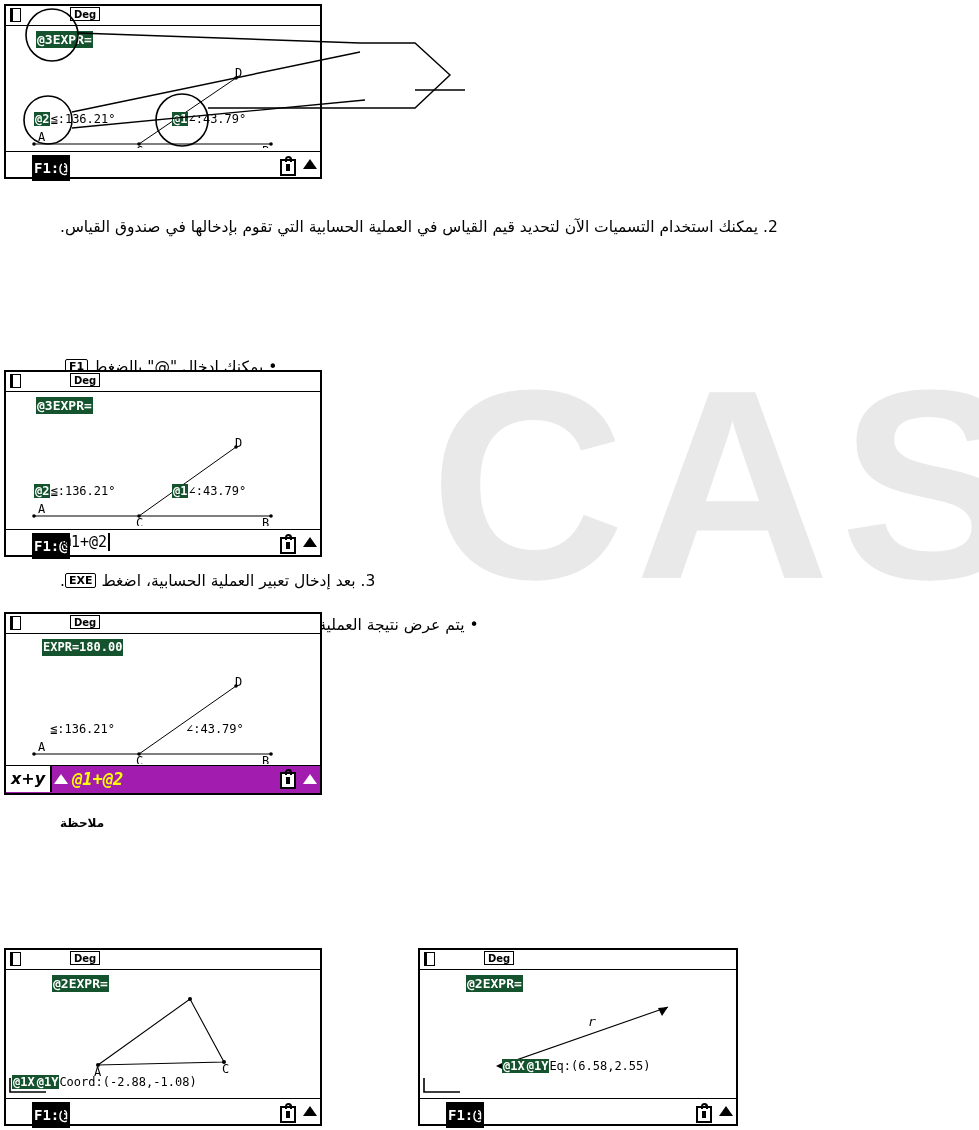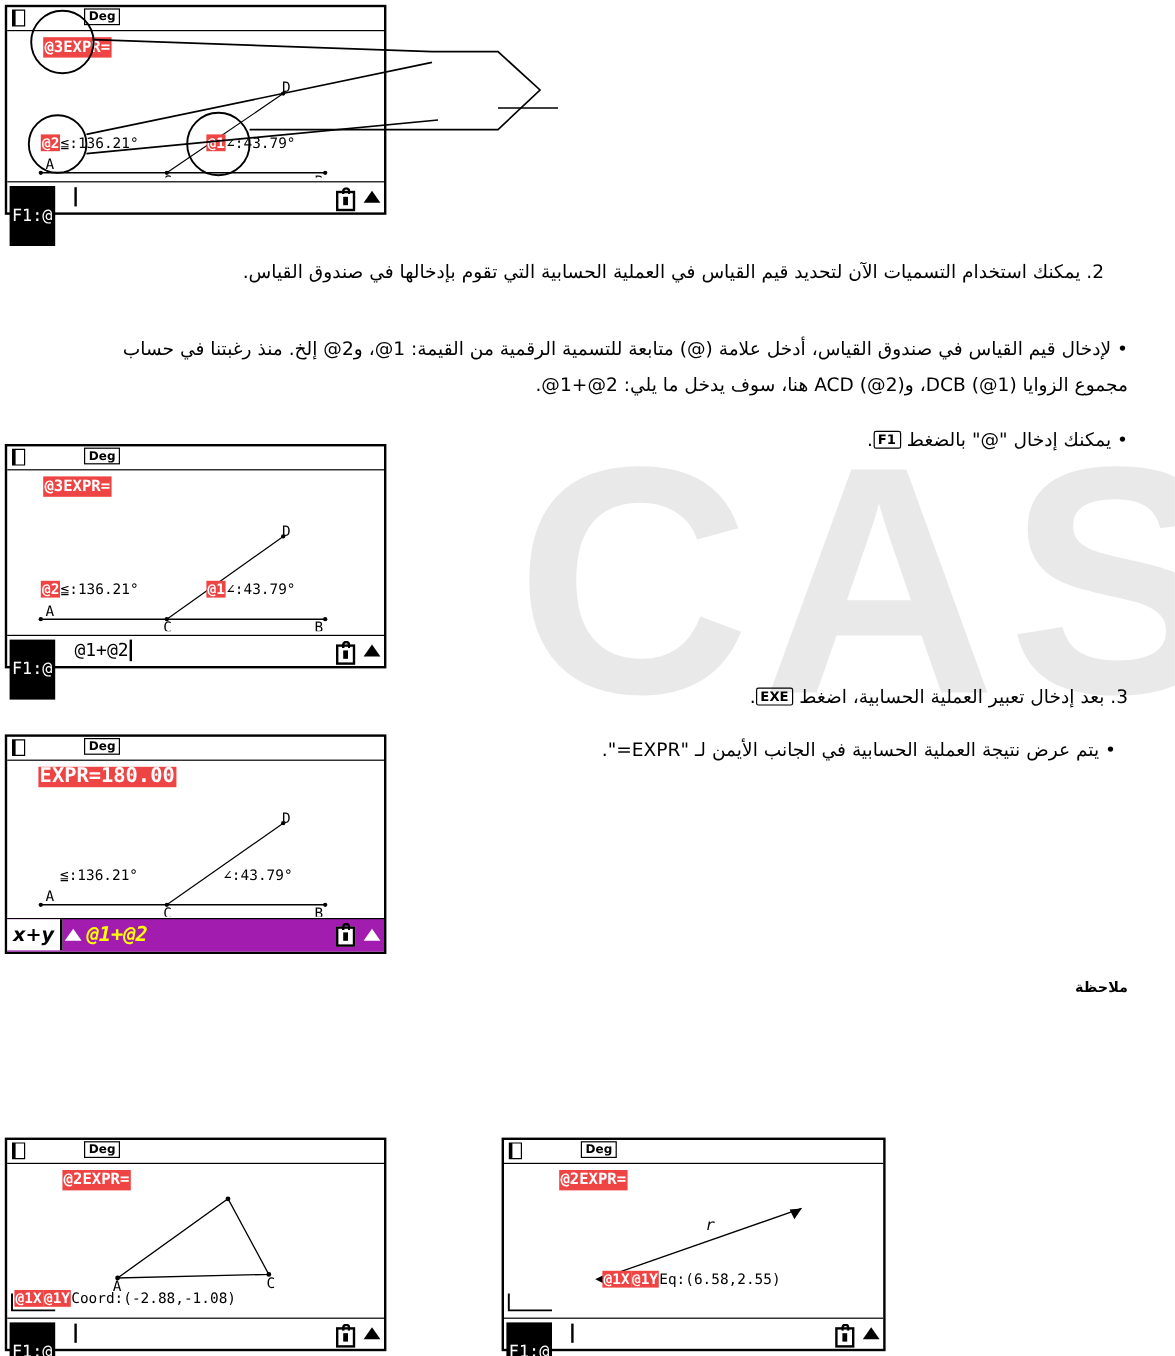--- a/index.html
+++ b/index.html
@@ -83,39 +83,40 @@
     left: 0;
     right: 0;
     bottom: 0;
     height: 26px;
     border-top: 1px solid #000;
     box-sizing: border-box;
   }
 
   
   .chip {
-    background: #ef4444;
+    background: #14532d;
     color: #fff;
     font-family: "DejaVu Sans Mono", monospace;
     font-weight: bold;
     padding: 0 1px;
     white-space: nowrap;
   }
   .plainlabel {
     font-family: "DejaVu Sans Mono", monospace;
     white-space: nowrap;
   }
 
   .fkey {
     display: inline-block;
     background: #000;
     color: #fff;
-    font-weight: normal;
+    font-weight: bold;
     font-family: "DejaVu Sans Mono", monospace;
-    padding: 16px 2px;
+    padding: 4px 2px;
+    margin-left: 24px;
   }
 
   .lockicon {
     position: absolute;
     width: 16px;
     height: 17px;
     border: 2px solid #000;
     box-sizing: border-box;
     background: #fff;
   }
@@ -145,21 +146,21 @@
     height: 0;
     border-left: 7px solid transparent;
     border-right: 7px solid transparent;
     border-bottom: 10px solid #000;
     position: absolute;
   }
 
   
   .ar {
     direction: rtl;
-    text-align: right;
+    text-align: left;
     font-family: "DejaVu Sans", sans-serif;
     font-size: 15.5px;
     line-height: 1.95;
     position: absolute;
   }
   .ar.bold { font-weight: bold; }
 
   .keycap {
     display: inline-block;
     border: 1px solid #000;
@@ -225,21 +226,20 @@
     <circle cx="182" cy="120" r="26" stroke="#000" stroke-width="1.6" fill="none"></circle>
     <circle cx="48" cy="120" r="24" stroke="#000" stroke-width="1.6" fill="none"></circle>
     <path d="M78 33 L360 43 L415 43 L450 75 L415 108 L360 108 L208 108" stroke="#000" stroke-width="1.4" fill="none"></path>
     <path d="M72 112 L360 52" stroke="#000" stroke-width="1.4" fill="none"></path>
     <path d="M72 128 L365 100" stroke="#000" stroke-width="1.4" fill="none"></path>
     <line x1="415" y1="90" x2="465" y2="90" stroke="#000" stroke-width="1.4"></line>
   </svg>
 
   <div class="ar" style="left:60px; top:212px; width:860px;">2. يمكنك استخدام التسميات الآن لتحديد قيم القياس في العملية الحسابية التي تقوم بإدخالها في صندوق القياس.</div>
 
-  <div class="ar" style="left:60px; top:276px; width:880px;">• لإدخال قيم القياس في صندوق القياس، أدخل علامة (@) متابعة للتسمية الرقمية من القيمة: 1@، و2@ إلخ. منذ رغبتنا في حساب مجموع الزوايا (1@) DCB، و(2@) ACD هنا، سوف يدخل ما يلي: 2@+1@.</div>
 
   <div class="ar" style="left:60px; top:352px; width:880px;">
     <span>• يمكنك إدخال "@" بالضغط</span>
     <span class="keycap">F1</span><span>.</span>
   </div>
 
   <div class="calc" style="left:4px; top:370px; width:318px; height:187px;">
     <div class="statusbar">
       <div class="bookicon"></div>
       <div class="deg">Deg</div>
@@ -279,21 +279,21 @@
   </div>
 
   <div class="ar" style="left:50px; top:610px; width:880px;">• يتم عرض نتيجة العملية الحسابية في الجانب الأيمن لـ "EXPR=".</div>
 
   <div class="calc" style="left:4px; top:612px; width:318px; height:183px;">
     <div class="statusbar">
       <div class="bookicon"></div>
       <div class="deg">Deg</div>
     </div>
     <div class="canvas" style="height:130px;">
-      <div class="chip" style="position:absolute; left:26px; top:5px; font-size:17px; line-height:17px;">EXPR=180.00</div>
+      <div class="chip" style="position:absolute; left:36px; top:5px; font-size:12px; line-height:17px;">EXPR=180.00</div>
       <svg width="314" height="130" style="position:absolute;left:0;top:0;">
         <line x1="28" y1="120" x2="265" y2="120" stroke="#000" stroke-width="1.2"></line>
         <line x1="133" y1="120" x2="230" y2="52" stroke="#000" stroke-width="1"></line>
         <circle cx="230" cy="52" r="1.8" fill="#000"></circle>
         <circle cx="133" cy="120" r="1.8" fill="#000"></circle>
         <circle cx="28" cy="120" r="1.8" fill="#000"></circle>
         <circle cx="265" cy="120" r="1.8" fill="#000"></circle>
       </svg>
       <div class="plainlabel" style="position:absolute;left:229px;top:41px;font-size:12px;">D</div>
       <div class="plainlabel" style="position:absolute;left:32px;top:106px;font-size:12px;">A</div>

